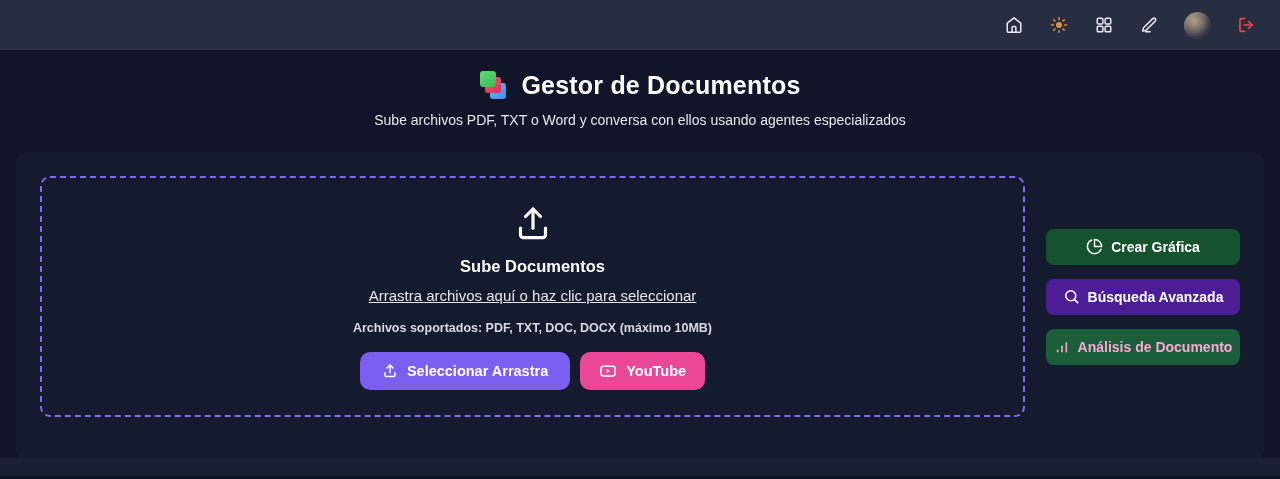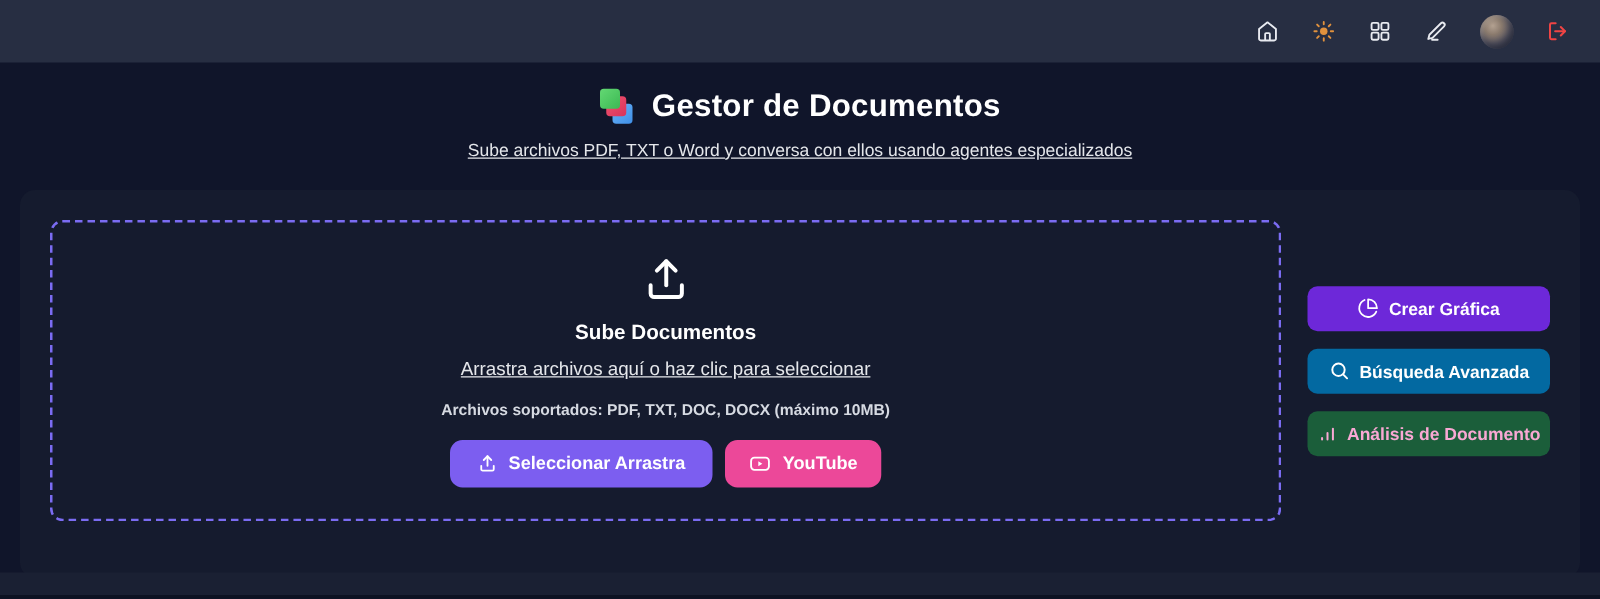--- a/index.html
+++ b/index.html
@@ -42,21 +42,21 @@
   .page-header { text-align: center; padding-top: 21px; }
   .title-row {
     display: flex; align-items: center; justify-content: center; gap: 11px;
   }
   .title-row h1 { font-size: 25px; font-weight: 700; color: #ffffff; letter-spacing: .2px; }
   .stack-icon { position: relative; width: 31px; height: 29px; flex: 0 0 auto; }
   .stack-icon i { position: absolute; width: 16px; height: 16px; border-radius: 3px; display: block; }
   .stack-icon .sq-blue  { left: 11px; top: 12px; background: linear-gradient(135deg,#6cb4f7,#3f8fe8); }
   .stack-icon .sq-red   { left: 6px;  top: 6px;  background: linear-gradient(135deg,#f0556f,#d9325b); }
   .stack-icon .sq-green { left: 1px;  top: 0;    background: linear-gradient(135deg,#63d873,#3cb954); }
-  .subtitle { margin-top: 12px; font-size: 14px; font-weight: 500; color: #e5e7eb; text-decoration: underline; }
+  .subtitle { margin-top: 12px; font-size: 14px; font-weight: 500; color: #e5e7eb; }
 
   
   .card {
     margin: 24px 16px 0;
     height: 310px;
     background: #151b2e;
     border-radius: 12px;
     display: flex;
     align-items: flex-start;
     padding: 24px;
@@ -94,22 +94,22 @@
     display: flex; flex-direction: column;
     justify-content: center; gap: 14px;
     flex: 0 0 auto;
   }
   .action-btn {
     height: 36px; width: 100%;
     border: none; border-radius: 8px; cursor: pointer;
     display: inline-flex; align-items: center; justify-content: center; gap: 8px;
     font-family: inherit; font-size: 14px; font-weight: 700; color: #ffffff;
   }
-  .act-chart  { background: #6d28d9; }
-  .act-search { background: #0369a1; }
+  .act-chart  { background: #14532d; }
+  .act-search { background: #4c1d95; }
   .act-analysis { background: #1b5e3a; color: #f9a8d4; cursor: default; }
 
   
   .below-band { position: absolute; left: 0; right: 0; bottom: 3px; height: 18px; background: #1a2033; }
   .below-dark { position: absolute; left: 0; right: 0; bottom: 0; height: 3px; background: #0d1222; }
 </style>
 </head>
 <body>
 
 <header class="topbar">

